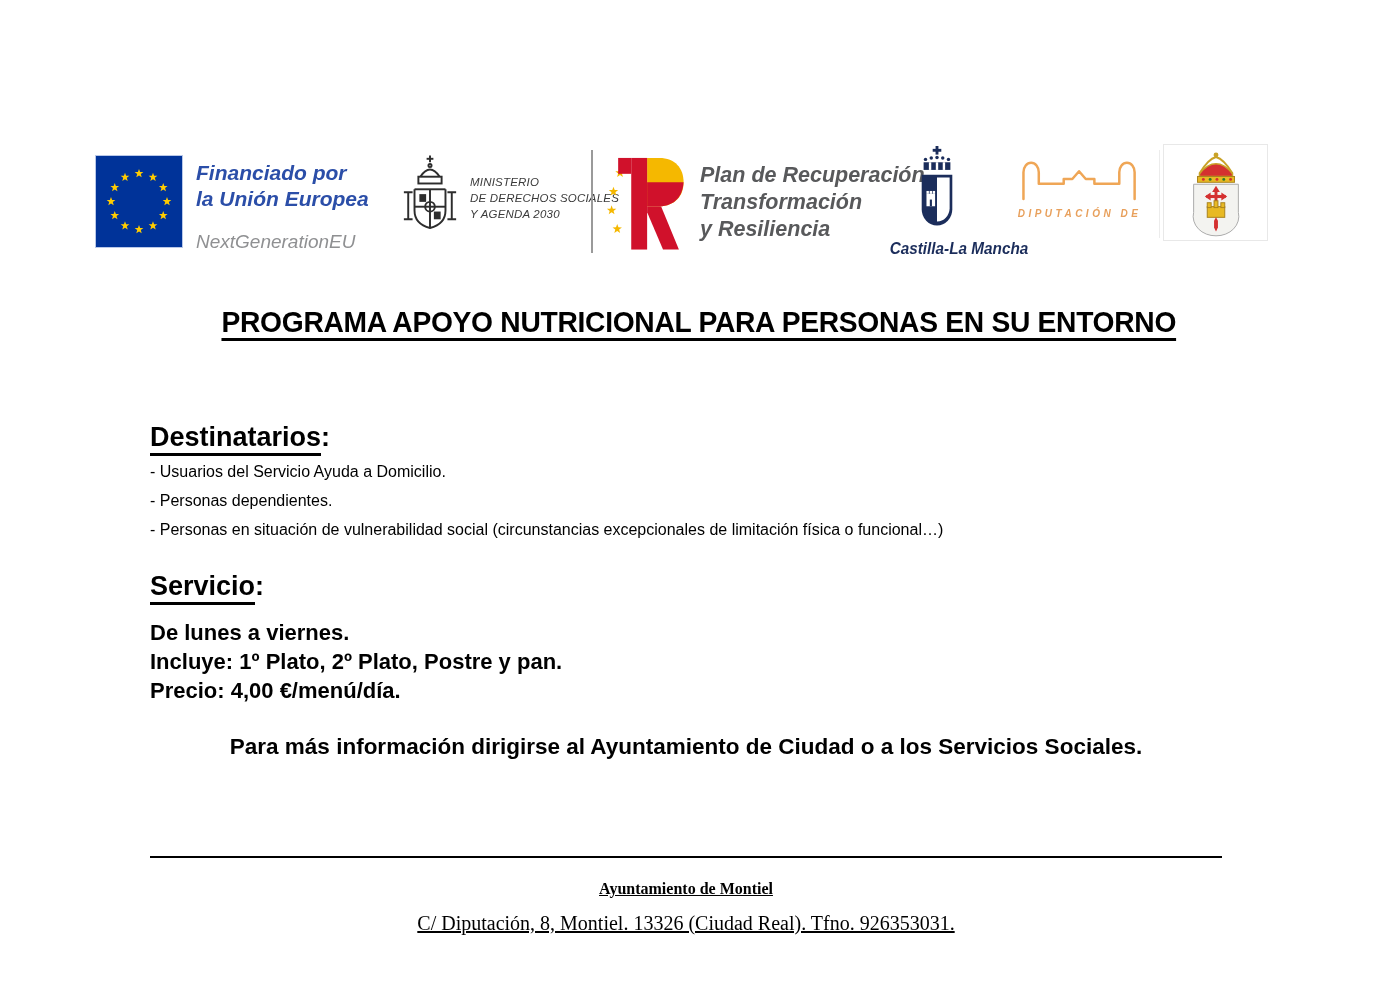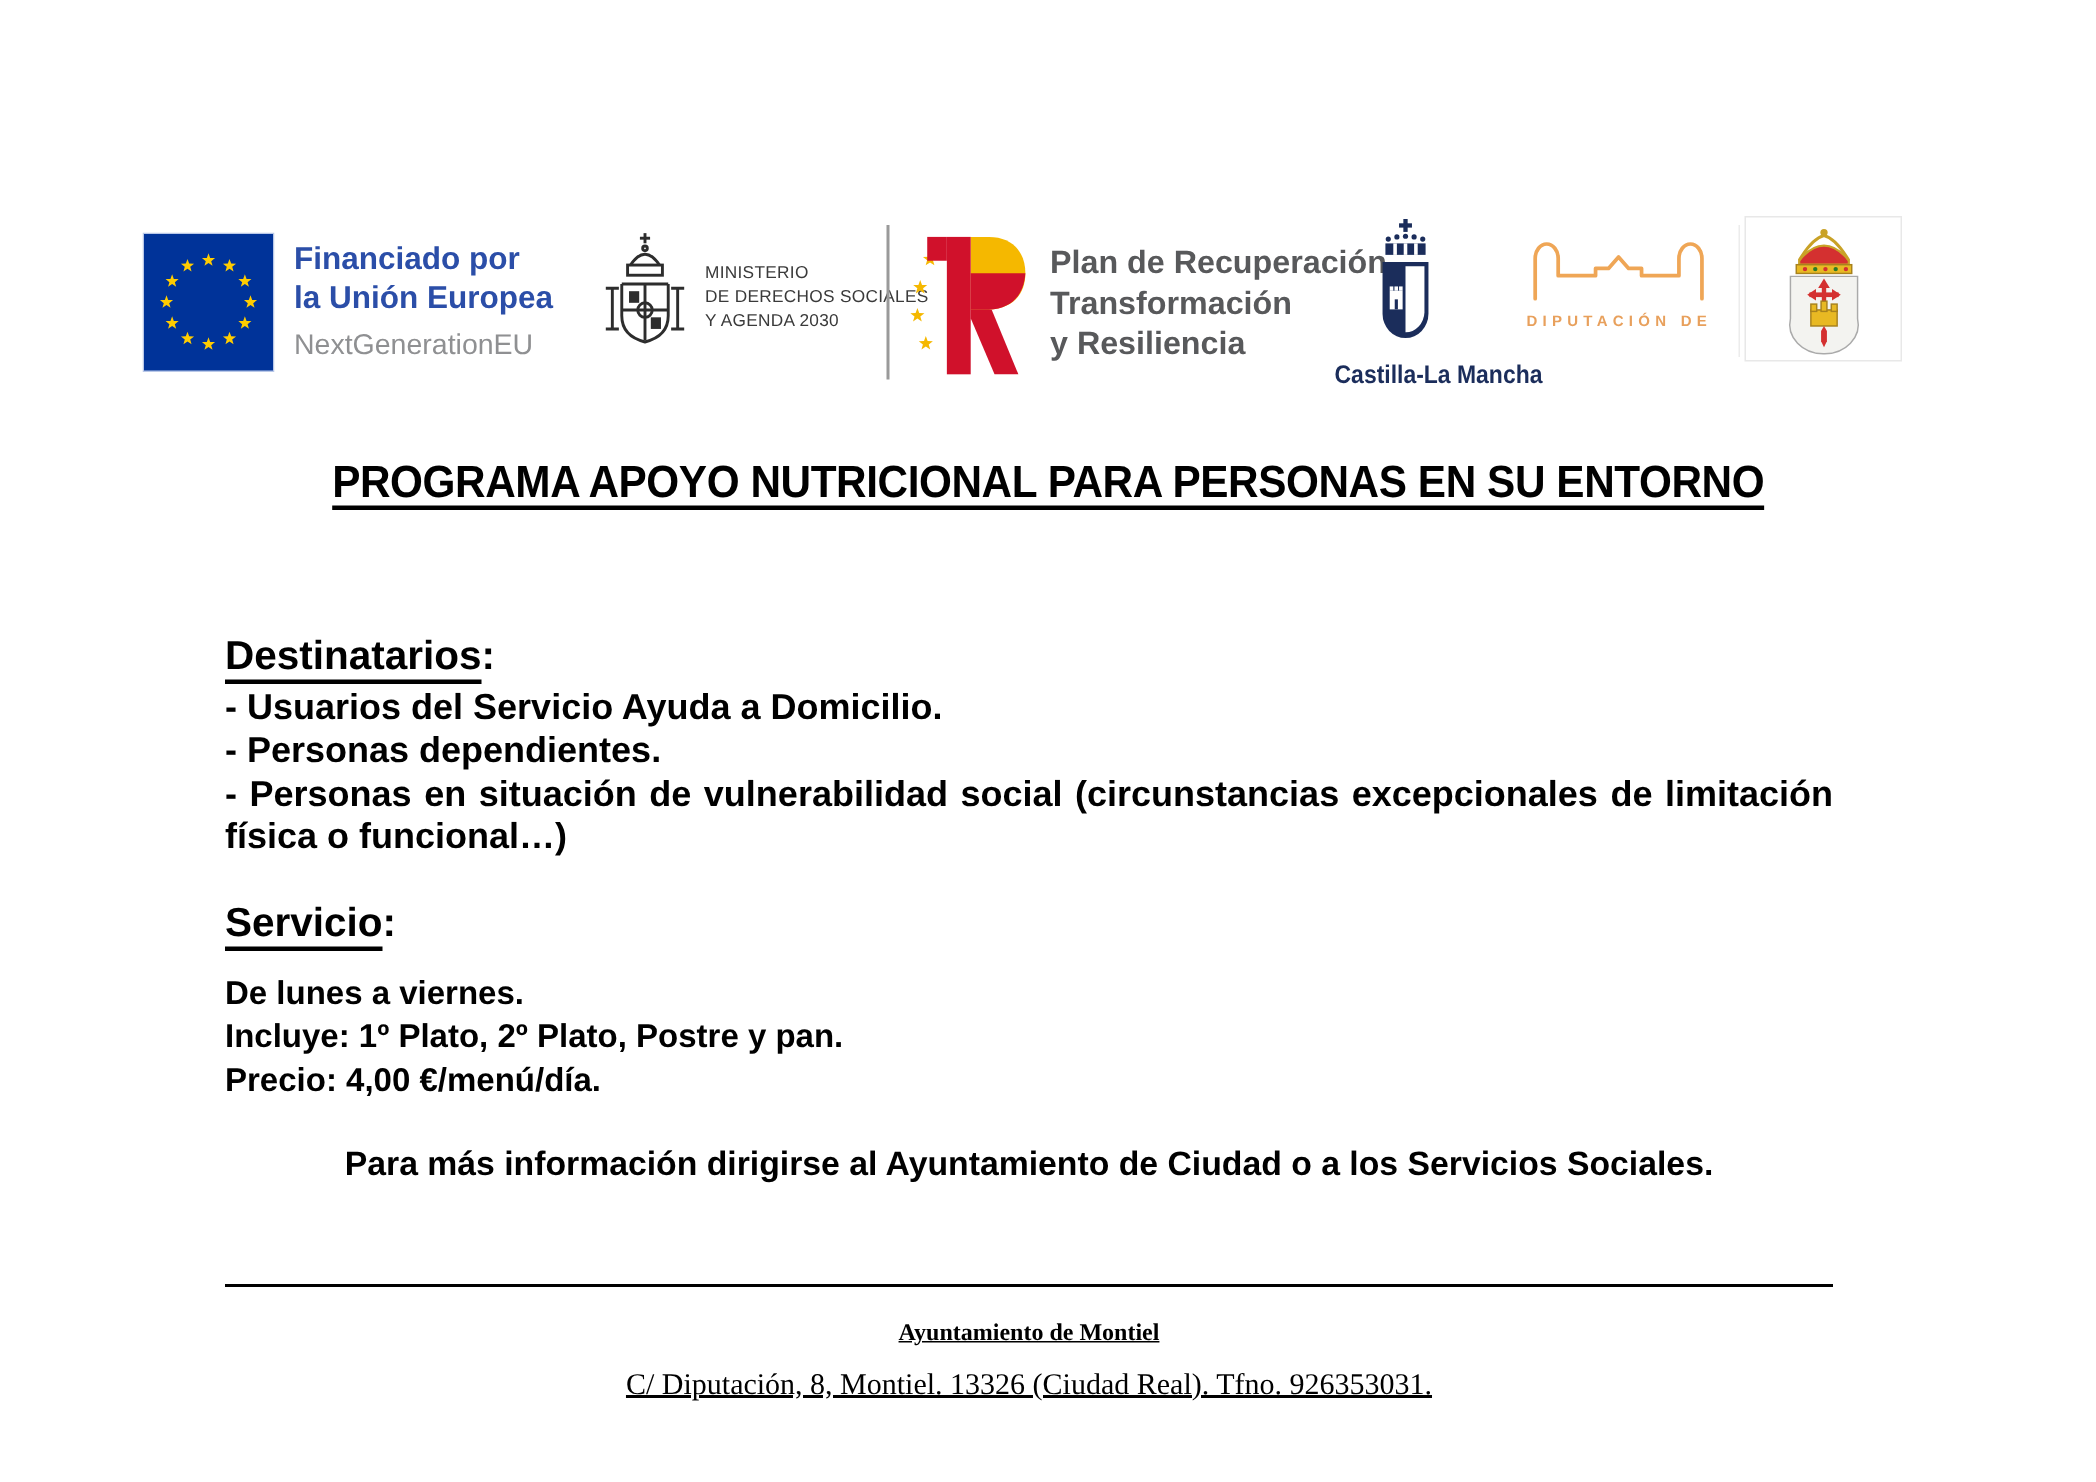--- a/index.html
+++ b/index.html
@@ -7,25 +7,25 @@
   .page {
     position:relative;
     width:1397px; height:988px;
     background:#ffffff;
     font-family:"Liberation Sans", sans-serif;
     color:#000;
     overflow:hidden;
   }
 
   
-  .logo-bar { position:absolute; left:0; top:0; width:100%; height:290px; }
+  .logo-bar { position:absolute; left:0; top:0; width:100%; height:290px;font-style:italic; }
   .eu-logo { position:absolute; left:95px; top:155px; display:flex; gap:13px; }
   .eu-text { padding-top:5px; }
   .eu-l1, .eu-l2 { font-weight:bold; font-size:21px; line-height:26px; color:#2b4ea8; }
-  .eu-l3 { font-size:19px; color:#8f9092; margin-top:8px; }
+  .eu-l3 { font-size:19px; color:#8f9092; margin-top:19px; }
 
   .min-logo { position:absolute; left:400px; top:150px; display:flex; align-items:center; gap:10px; }
   .min-text { font-size:11.5px; line-height:16px; color:#3a3a3a; letter-spacing:0.2px; }
 
   .logo-divider { position:absolute; left:591px; top:150px; width:2px; height:103px; background:#9a9a9a; }
 
   .prtr-logo { position:absolute; left:606px; top:150px; display:flex; gap:8px; }
   .prtr-text { font-weight:bold; font-size:21.5px; line-height:27px; color:#58595b; padding-top:12px; }
 
   .clm-logo { position:absolute; left:882px; top:146px; width:110px; text-align:center; }
@@ -53,21 +53,21 @@
     text-decoration:underline; text-decoration-thickness:3px; text-underline-offset:6px;
   }
   .doc-title span { transform:scaleX(0.94); letter-spacing:-0.3px; }
   .doc-subtitle span { transform:scaleX(0.89); letter-spacing:-0.3px; }
 
   
   .content { position:absolute; left:150px; top:421px; width:1072px; }
   .section-heading { font-size:27px; font-weight:bold; line-height:32px; }
   .section-heading .u { border-bottom:3.5px solid #000; padding-bottom:1px; }
   .dest-items { margin-top:5px; }
-  .dest-items p { font-size:24px; font-weight:bold; line-height:28.8px; text-align:justify; }
+  .dest-items p { font-size:16px; font-weight:normal; line-height:28.8px; text-align:justify; }
   .servicio-block { margin-top:26px; }
   .serv-lines { margin-top:16px; }
   .serv-lines p { font-size:22px; font-weight:bold; line-height:29px; }
   .info-line { margin-top:29px; text-align:center; font-size:22.5px; font-weight:bold; }
 
   
   .footer-rule { position:absolute; left:150px; top:856px; width:1072px; height:2px; background:#000; }
   .footer-text { position:absolute; left:150px; top:880px; width:1072px; text-align:center;
                  font-family:"Liberation Serif", serif; color:#000;text-decoration:underline; }
   .footer-name { font-size:16px; font-weight:bold; }

